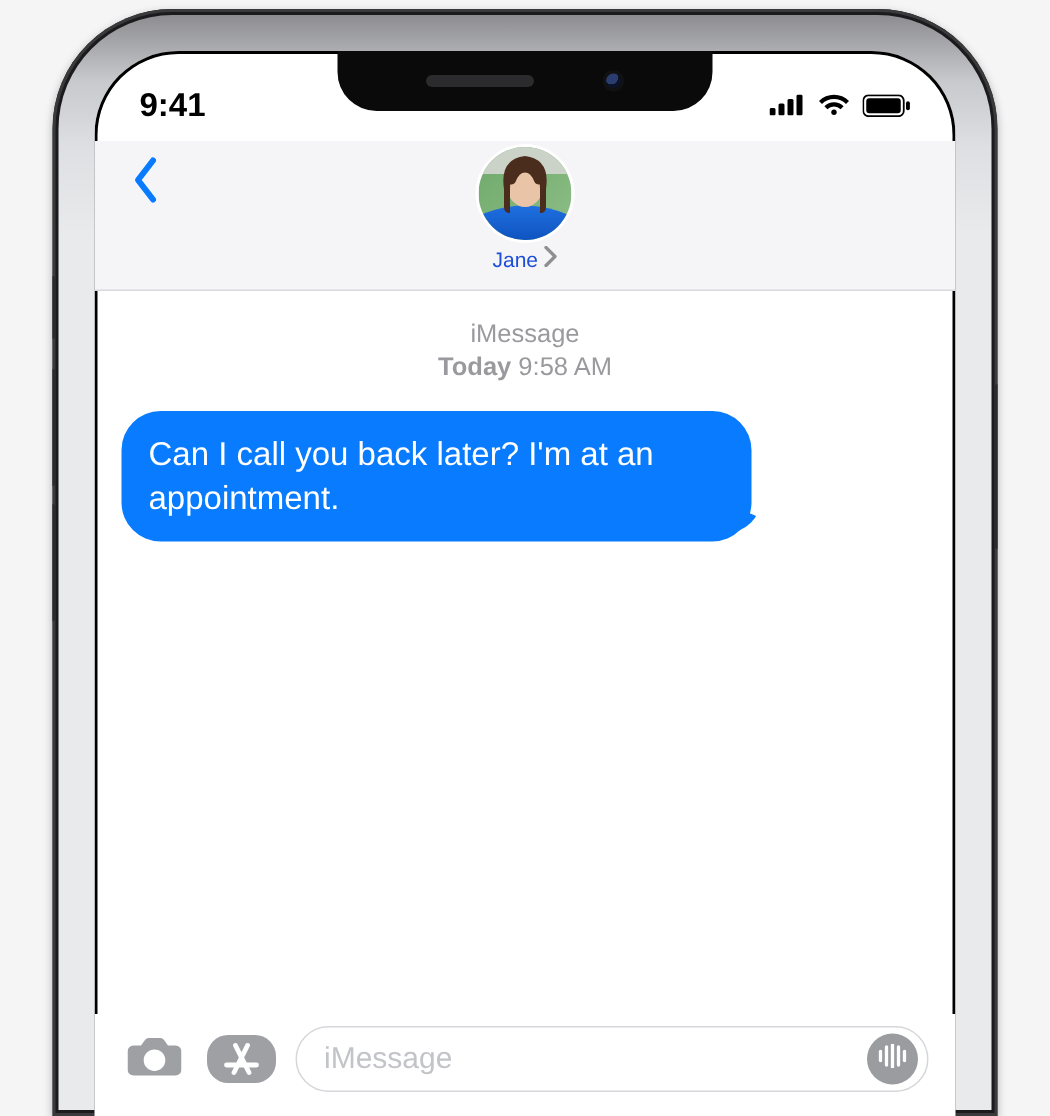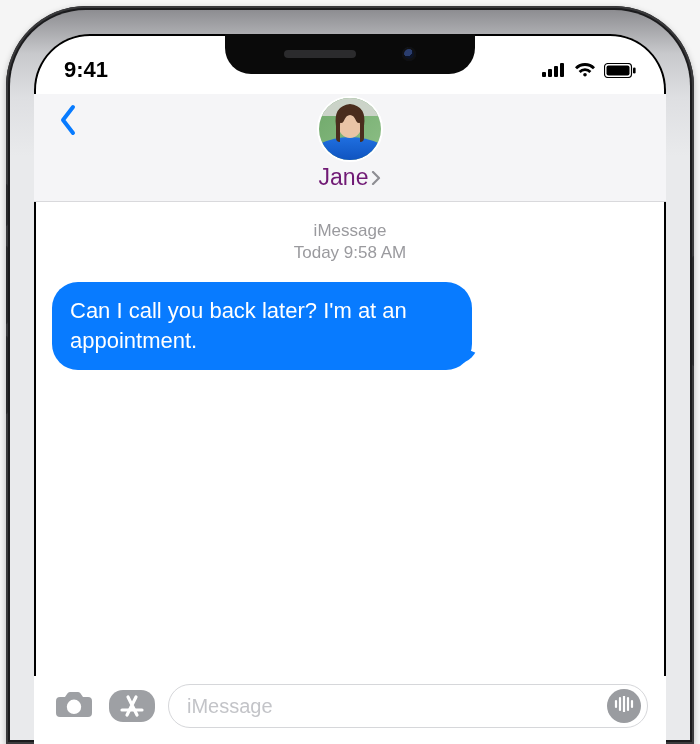--- a/index.html
+++ b/index.html
@@ -16,21 +16,21 @@
     --avatar-ring:#fff;
   }
   *{box-sizing:border-box;-webkit-font-smoothing:antialiased}
   body{
     margin:0;width:700px;height:744px;background:#f5f5f5;
     font-family:-apple-system,"SF Pro Text","Helvetica Neue",Helvetica,Arial,sans-serif;
     display:flex;align-items:flex-start;justify-content:center;
   }
   
   .phone{
-    position:relative;margin-top:6px;width:688px;height:738px;
+    position:relative;margin-top:6px;width:630px;height:738px;
     background:#1b1b1d;border-radius:80px 80px 0 0;
     box-shadow:0 0 0 2px #3a3a3c inset,0 2px 6px rgba(0,0,0,.25);
     overflow:hidden;
   }
   .phone::before{ 
     content:"";position:absolute;inset:4px;border-radius:76px 76px 0 0;
     background:linear-gradient(180deg,#8d8d91,#c8c9cc 6%,#dedfe2 12%,#e9eaec 20%);
     pointer-events:none;
   }
   .screen{
@@ -61,26 +61,26 @@
     background:var(--hdr);border-bottom:1px solid var(--hdr-border);
     padding:4px 14px 10px;position:relative;text-align:center;
   }
   .back{position:absolute;left:12px;top:6px;width:44px;height:44px;display:flex;align-items:center;justify-content:center}
   .avatar{
     width:62px;height:62px;border-radius:50%;margin:0 auto 4px;
     box-shadow:0 0 0 2px var(--avatar-ring);
     overflow:hidden;position:relative;
   }
   .avatar svg{width:100%;height:100%;display:block}
-  .contact-row{display:inline-flex;align-items:center;gap:3px;color:#701a75;font-size:23px;font-weight:400}
+  .contact-row{display:inline-flex;align-items:center;gap:3px;color:#1d4ed8;font-size:14px;font-weight:400}
   
   .thread{padding:18px 18px 0;height:calc(100% - 60px - 96px - 68px);overflow:hidden}
   .meta{color:var(--muted);text-align:center;font-size:17px;line-height:1.3;margin-bottom:18px}
   .meta .svc{display:block;color:var(--muted)}
-  .meta .ts b{font-weight:400;color:var(--muted)}
+  .meta .ts b{font-weight:700;color:var(--muted)}
   .msg-row{display:flex;padding-right:6px}
   .bubble{
     max-width:420px;background:var(--bubble);color:#fff;
     font-size:22px;line-height:1.35;padding:14px 18px;border-radius:26px;
     position:relative;
   }
   .bubble::after{ 
     content:"";position:absolute;right:-6px;bottom:6px;width:22px;height:22px;
     background:radial-gradient(circle at 0 0,transparent 14px,var(--bubble) 15px);
     border-bottom-right-radius:22px;

